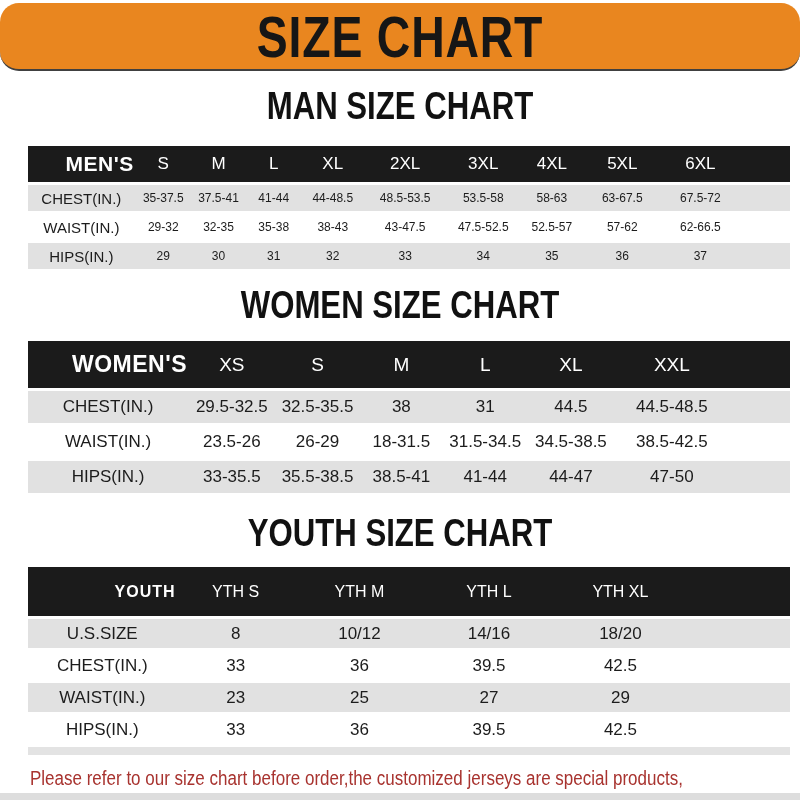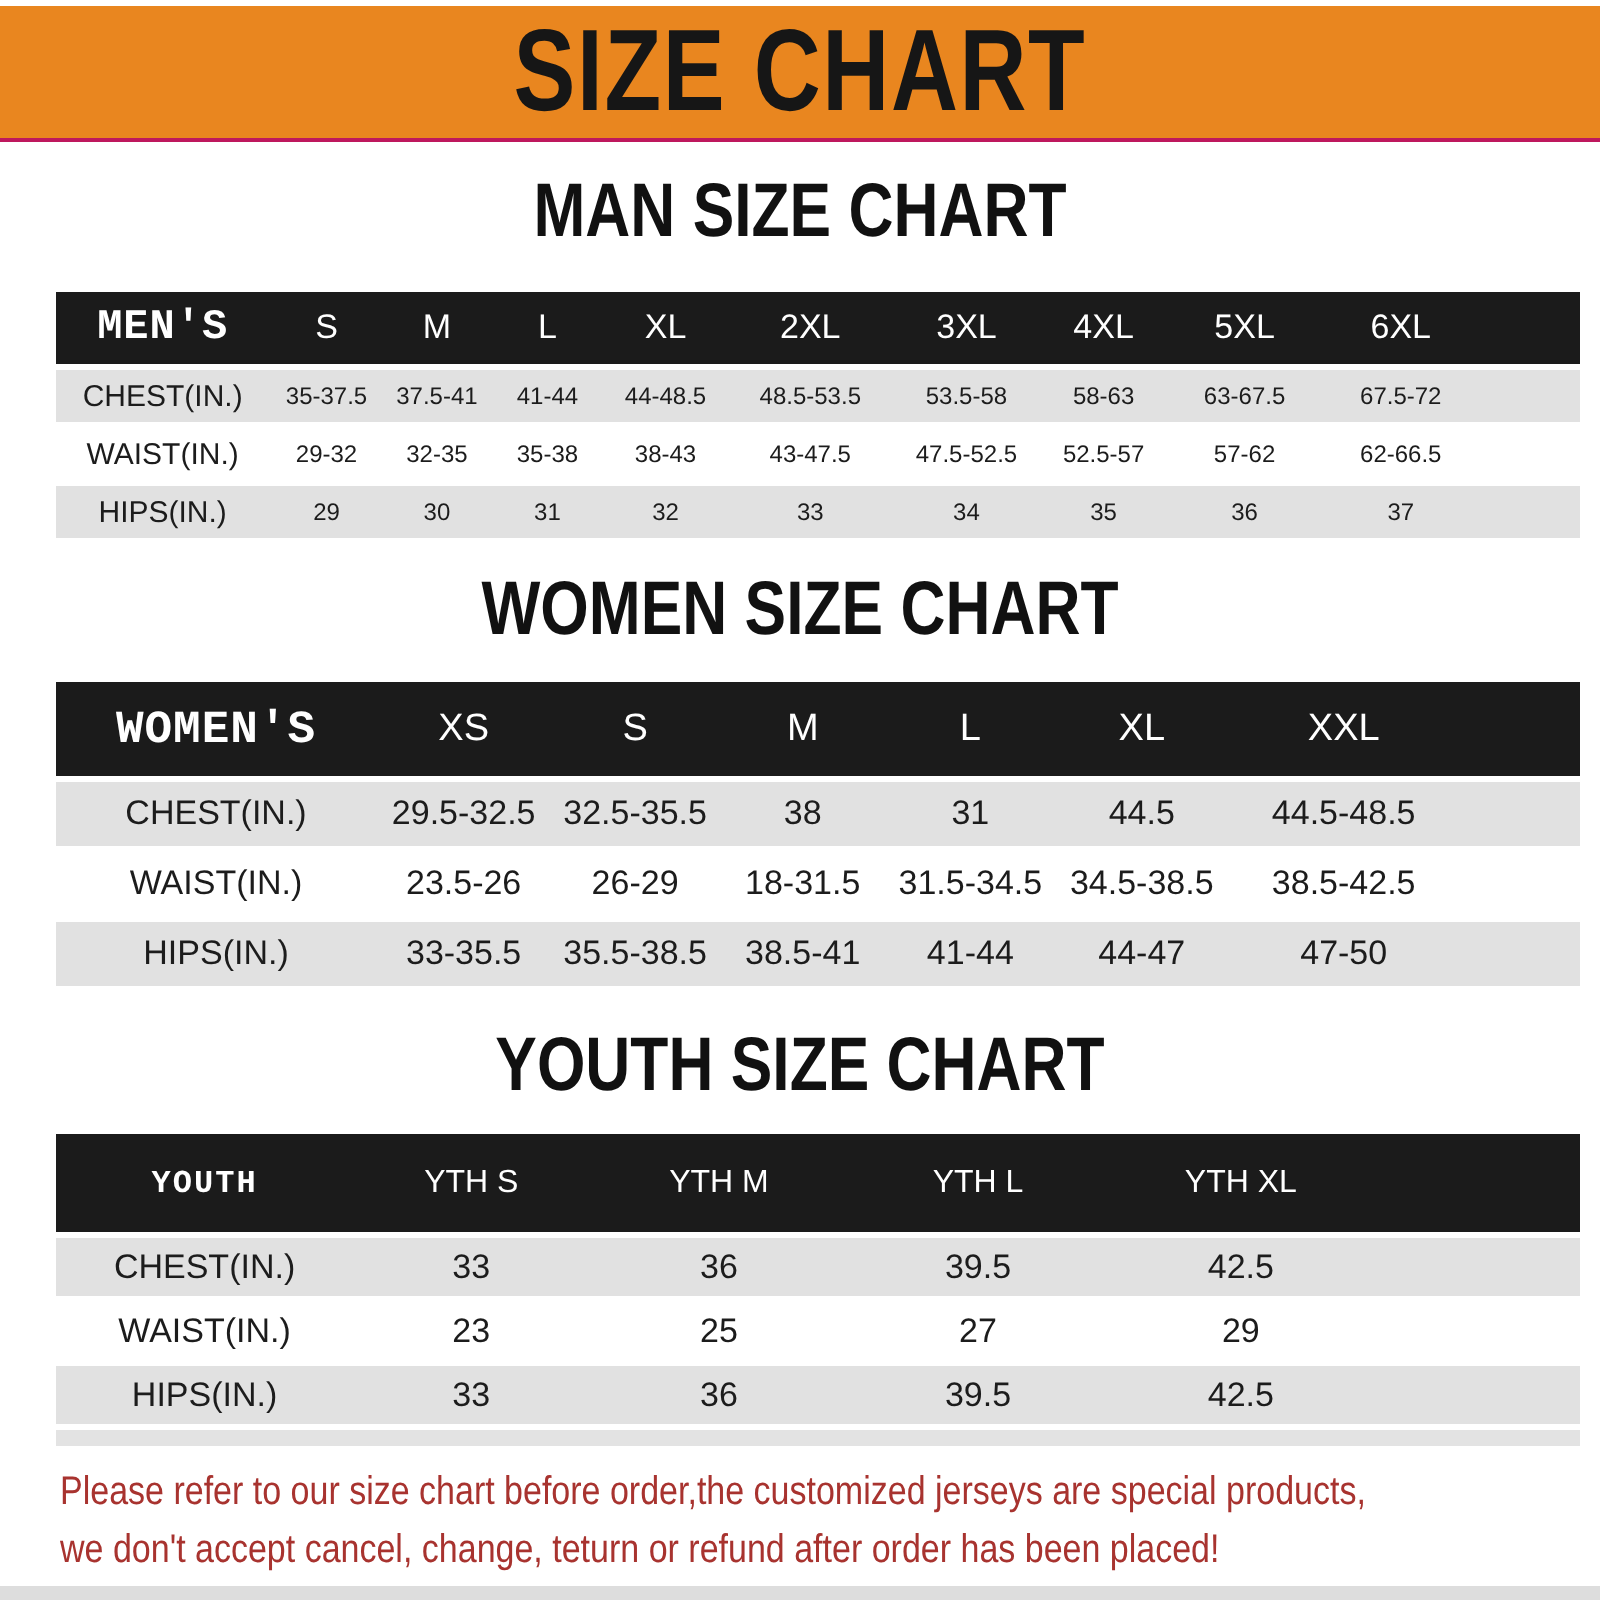--- a/index.html
+++ b/index.html
@@ -9,22 +9,22 @@
     font-family: "Liberation Sans", sans-serif;
     position: relative;
     overflow: hidden;
   }
 
   
   .banner {
     margin-top: 3px;
     height: 66px;
     background: var(--banner-bg, #E9861F);
-    border-bottom: 2px solid #be185d;
-    display: flex; align-items: flex-end; justify-content: center;
+    border-bottom: 2px solid #404040;
+    display: flex; align-items: flex-start; justify-content: center; border-radius: 19px;
   }
   .banner .title {
     font-size: 58px; font-weight: bold;
     color: var(--banner-text, #161616);
     letter-spacing: 1px; white-space: nowrap;
     transform: scaleX(0.80);
   }
 
   
   .section-heading {
@@ -48,23 +48,22 @@
   }
   thead th {
     background: var(--bar-bg, #1B1B1B);
     color: var(--bar-text, #FFFFFF);
     font-weight: normal;
     text-align: center;
     vertical-align: middle;
     overflow: hidden; white-space: nowrap;
   }
   thead th.corner {
-    text-align: center; 
+    text-align: right; 
     font-weight: bold;
-    font-family: Liberation Mono, monospace;
   }
   tbody td {
     text-align: center; vertical-align: middle;
     color: var(--cell-text, #1C1C1C);
     overflow: hidden; white-space: nowrap;
   }
   tbody tr:nth-child(odd) td { background: var(--row-stripe, #E1E1E1); }
   tbody tr:nth-child(even) td { background: #ffffff; }
 
   .table-host.men   thead th { height: 34px; font-size: 17px; }
@@ -266,20 +265,28 @@
             <th class="corner">YOUTH</th>
             <th>YTH S</th>
             <th>YTH M</th>
             <th>YTH L</th>
             <th>YTH XL</th>
             <th class="filler"></th>
           </tr>
         </thead>
         <tbody>
           <tr>
+            <td class="row-label">U.S.SIZE</td>
+            <td>8</td>
+            <td>10/12</td>
+            <td>14/16</td>
+            <td>18/20</td>
+            <td class="filler"></td>
+          </tr>
+          <tr>
             <td class="row-label">CHEST(IN.)</td>
             <td>33</td>
             <td>36</td>
             <td>39.5</td>
             <td>42.5</td>
             <td class="filler"></td>
           </tr>
           <tr>
             <td class="row-label">WAIST(IN.)</td>
             <td>23</td>

